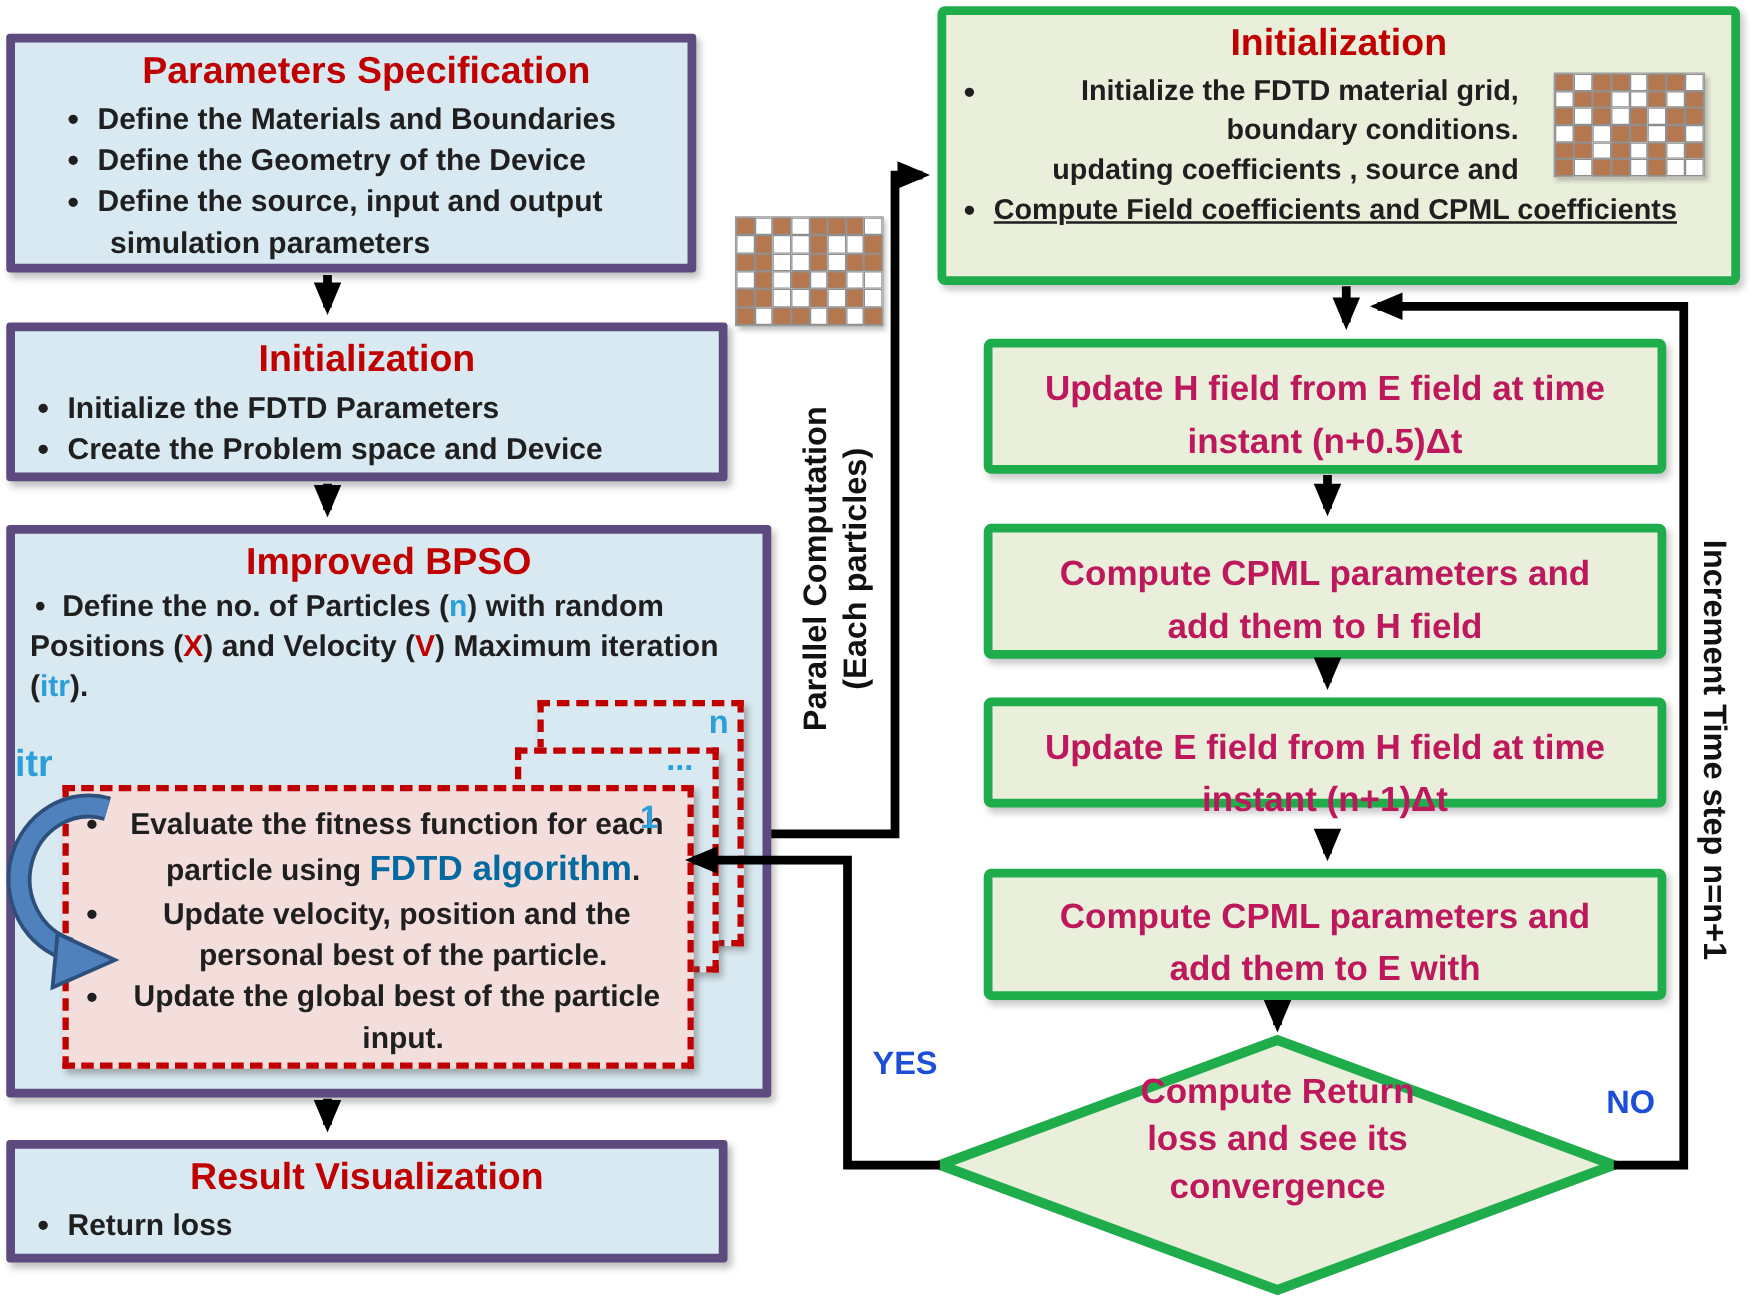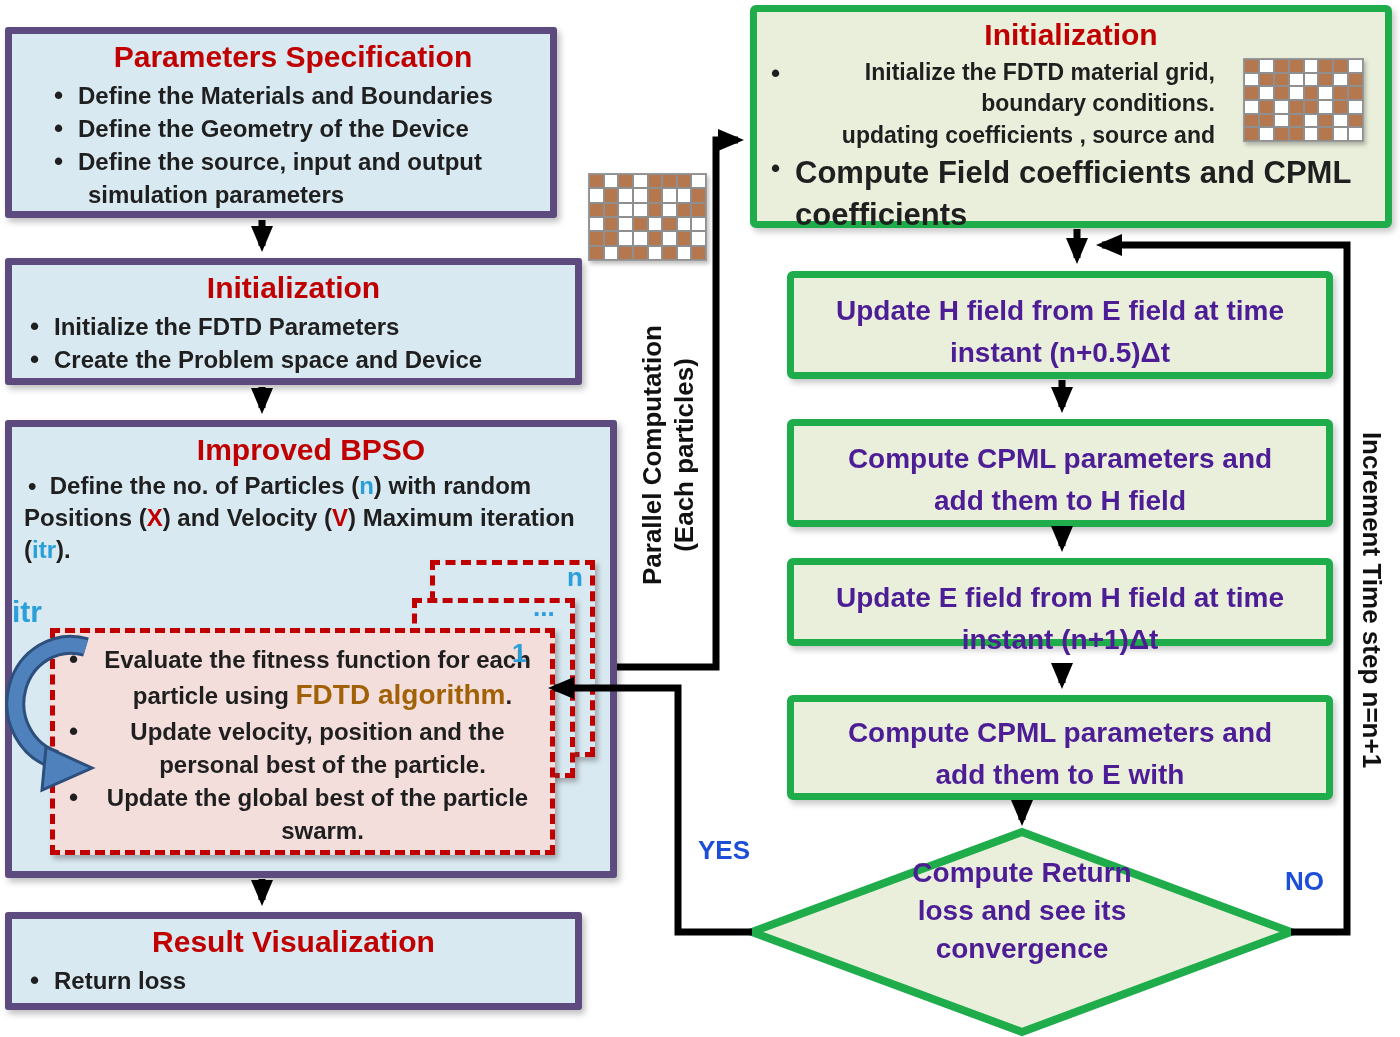--- a/index.html
+++ b/index.html
@@ -11,21 +11,21 @@
         box-shadow:3px 4px 6px rgba(0,0,0,.25);box-sizing:border-box;}
   .gbox{position:absolute;background:#eaefdc;border:7px solid #1fad4b;border-radius:6px;
         box-shadow:3px 4px 6px rgba(0,0,0,.22);box-sizing:border-box;}
   .box-title{display:block;text-align:center;font-weight:700;font-size:30px;color:#c00000;
              padding-top:6px;line-height:1.15;}
   .blist{margin:4px 0 0 0;padding:0 8px 0 16px;list-style:none;}
   .blist li{position:relative;font-size:24px;font-weight:600;color:#1f1f1f;line-height:1.38;
             padding-left:26px;}
   .blist li::before{content:"\2022";position:absolute;left:2px;top:-1px;font-size:26px;color:#1f1f1f;}
   .cont{display:block;margin-left:10px;}        
-  .rtext{position:absolute;left:0;right:0;text-align:center;font-weight:700;color:#4c1d95;
+  .rtext{position:absolute;left:0;right:0;text-align:center;font-weight:700;color:#be185d;
          font-size:28px;line-height:1.5;}
   .rtext span{display:block;}
 
   
   .dashed{position:absolute;border:5px dashed #c00000;box-sizing:border-box;
           box-shadow:3px 4px 5px rgba(90,90,90,.45);}
   .blue-label{position:absolute;color:#2b9fd9;font-weight:800;font-size:26px;}
 
   
   .mgrid{position:absolute;display:grid;gap:0;border:1px solid #9a9a9a;
@@ -80,29 +80,29 @@
   <div class="dashed" style="left:430px;top:560px;width:165px;height:197px;background:transparent;"></div>
   <div class="blue-label" style="left:567px;top:562px;">n</div>
 
   <div class="dashed" style="left:412px;top:598px;width:163px;height:180px;background:#d8e9f1;"></div>
   <div class="blue-label" style="left:533px;top:592px;">...</div>
 
   <div class="dashed" style="left:50px;top:628px;width:505px;height:227px;background:#f3dedc;">
     <ul class="blist" style="margin-top:10px;padding-left:12px;text-align:center;">
       <li>
         <span>Evaluate the fitness function for each</span>
-        <span class="cont"><span>particle using </span><span style="color:#a16207;font-weight:700;font-size:28px;">FDTD algorithm</span><span>.</span></span>
+        <span class="cont"><span>particle using </span><span style="color:#0369a1;font-weight:700;font-size:28px;">FDTD algorithm</span><span>.</span></span>
       </li>
       <li>
         <span>Update velocity, position and the</span>
         <span class="cont">personal best of the particle.</span>
       </li>
       <li>
         <span>Update the global best of the particle</span>
-        <span class="cont">swarm.</span>
+        <span class="cont">input.</span>
       </li>
     </ul>
   </div>
   <div class="blue-label" style="left:512px;top:638px;">1</div>
 
   <svg class="overlay" width="120" height="170" style="left:4px;top:625px;">
     <path d="M 82 22 A 55 58 0 1 0 52 135" fill="none" stroke="#2c4f7c" stroke-width="20"></path>
     <path d="M 82 22 A 55 58 0 1 0 52 135" fill="none" stroke="#4f81bd" stroke-width="14"></path>
     <polygon points="42,122 88,143 38,165" fill="#4f81bd" stroke="#2c4f7c" stroke-width="3"></polygon>
   </svg>
@@ -171,21 +171,21 @@
   </div>
 
   <div class="gbox" style="left:750px;top:5px;width:642px;height:223px;">
     <span class="box-title">Initialization</span>
     <ul class="blist" style="padding-left:12px;">
       <li style="font-size:23px;width:420px;text-align:right;">
         <span>Initialize the FDTD material grid,</span>
         <span class="cont">boundary conditions.</span>
         <span class="cont">updating coefficients , source and</span>
       </li>
-      <li style="font-size:31px;">
+      <li style="font-size:23px;text-decoration:underline;">
         <span>Compute Field coefficients and CPML coefficients</span>
       </li>
     </ul>
   </div>
   <div class="mgrid" style="left: 1243px; top: 58px; width: 119px; height: 82px; grid-template-columns: repeat(8, 1fr);">
       <div class="gc b"></div>
       <div class="gc w"></div>
       <div class="gc b"></div>
       <div class="gc b"></div>
       <div class="gc w"></div>

